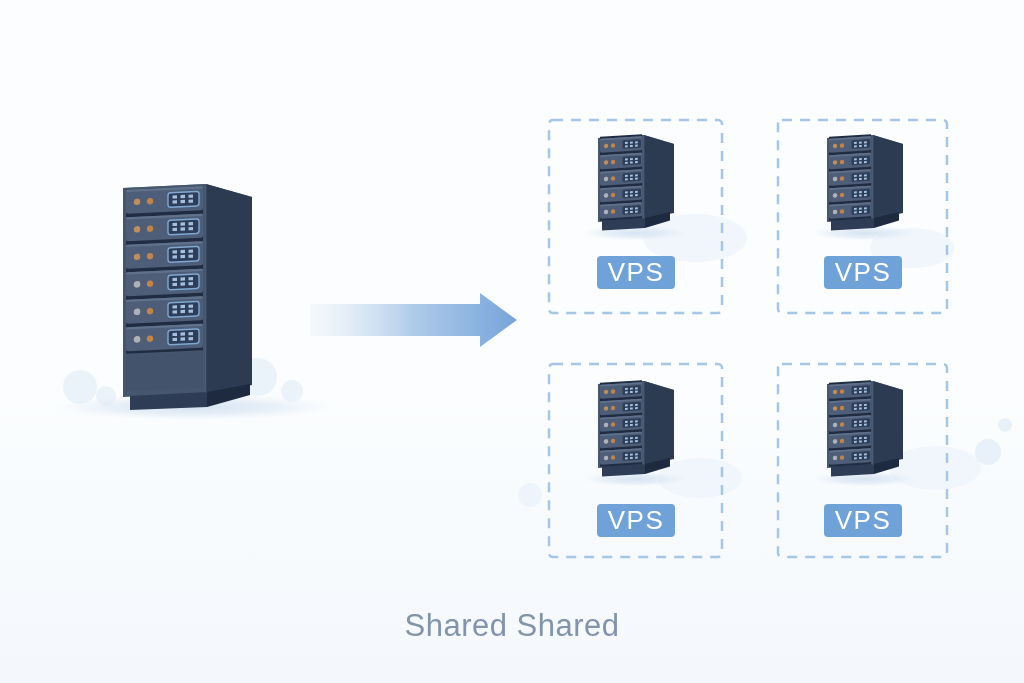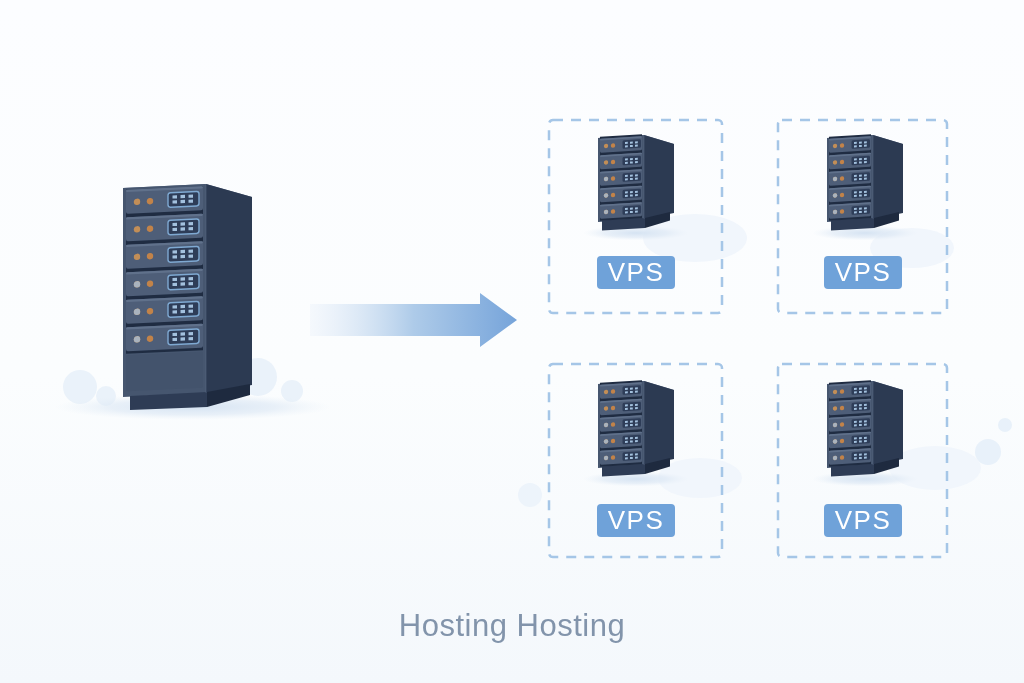--- a/index.html
+++ b/index.html
@@ -150,14 +150,14 @@
     <g>
       <use href="#server-small" x="827" y="381"></use>
     </g>
   </svg>
 
   <div class="vps-badge" id="badge-1">VPS</div>
   <div class="vps-badge" id="badge-2">VPS</div>
   <div class="vps-badge" id="badge-3">VPS</div>
   <div class="vps-badge" id="badge-4">VPS</div>
 
-  <div class="caption">Hosting Hosting</div>
+  <div class="caption">Shared Shared</div>
 </div>
 
 </body></html>

